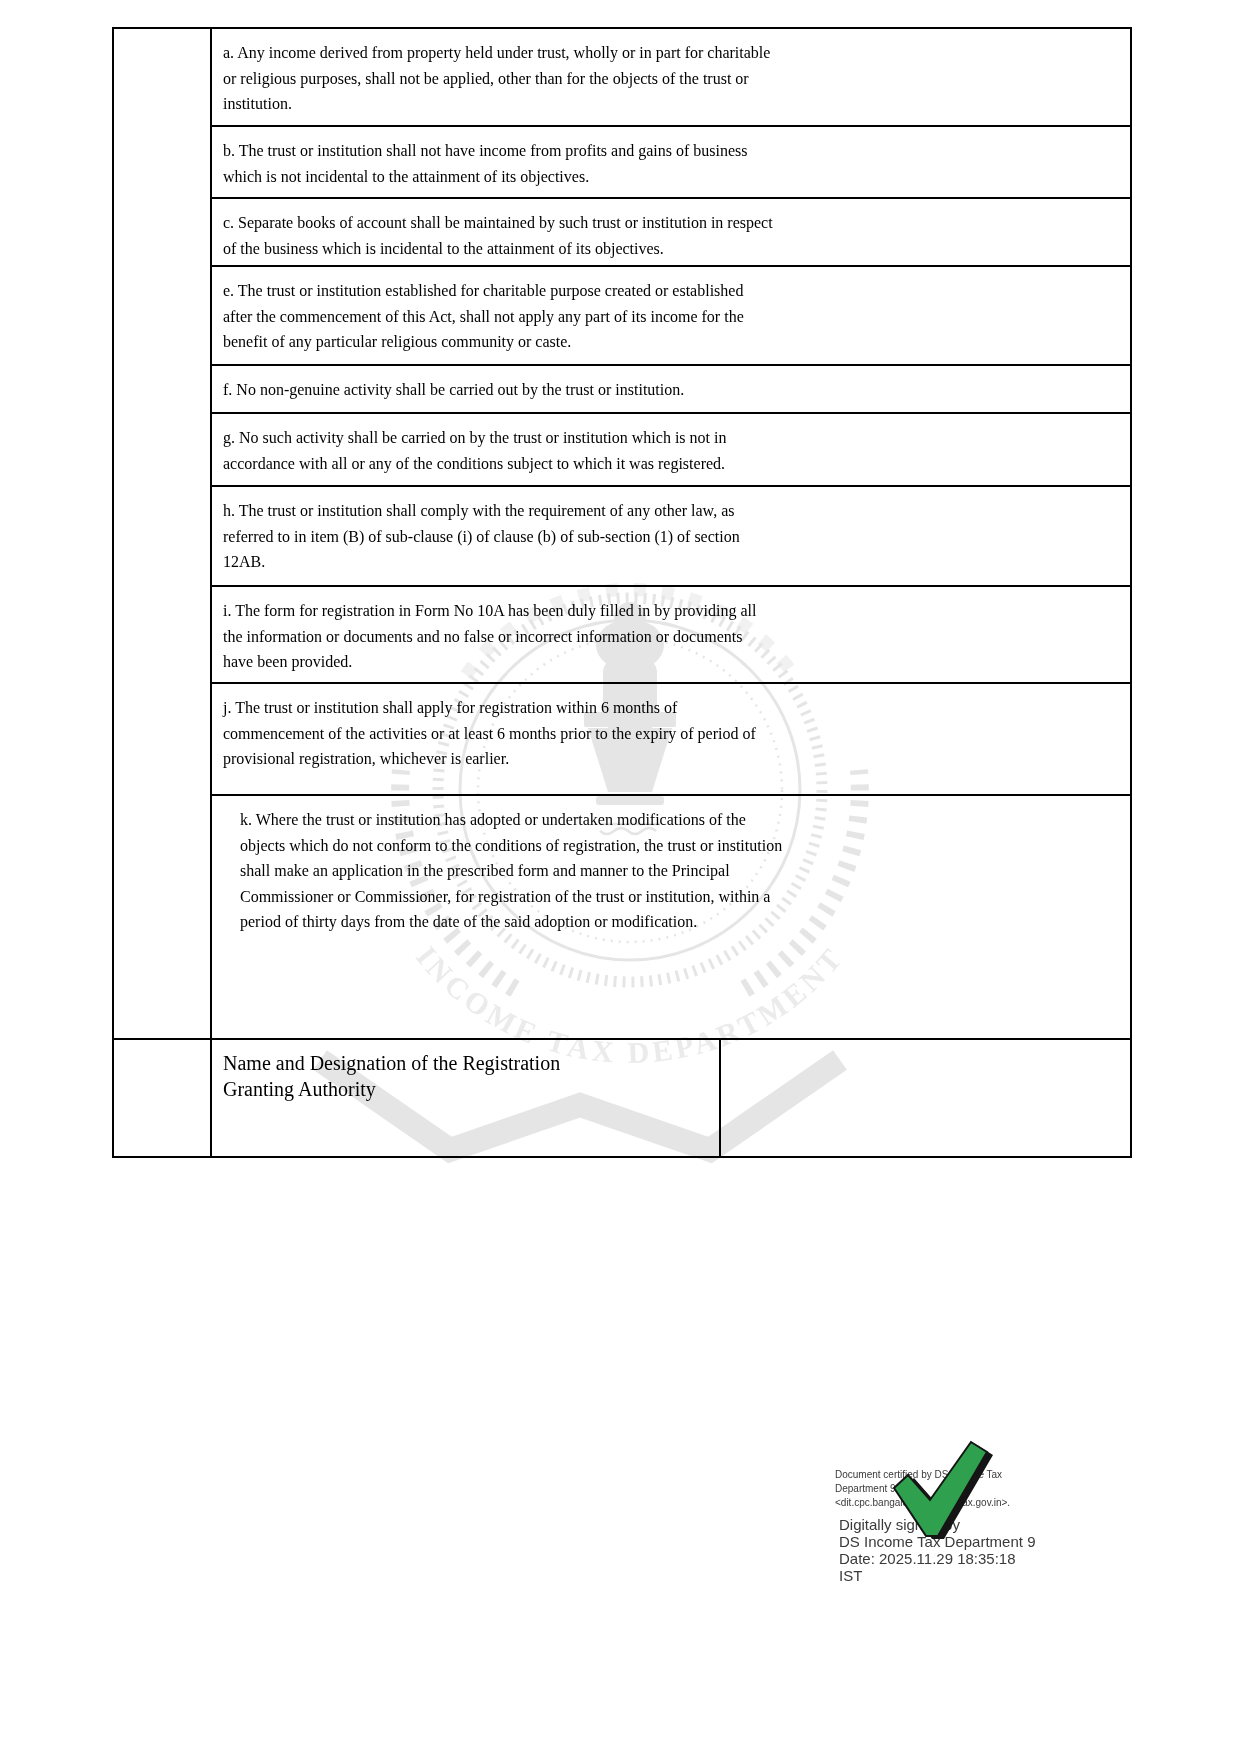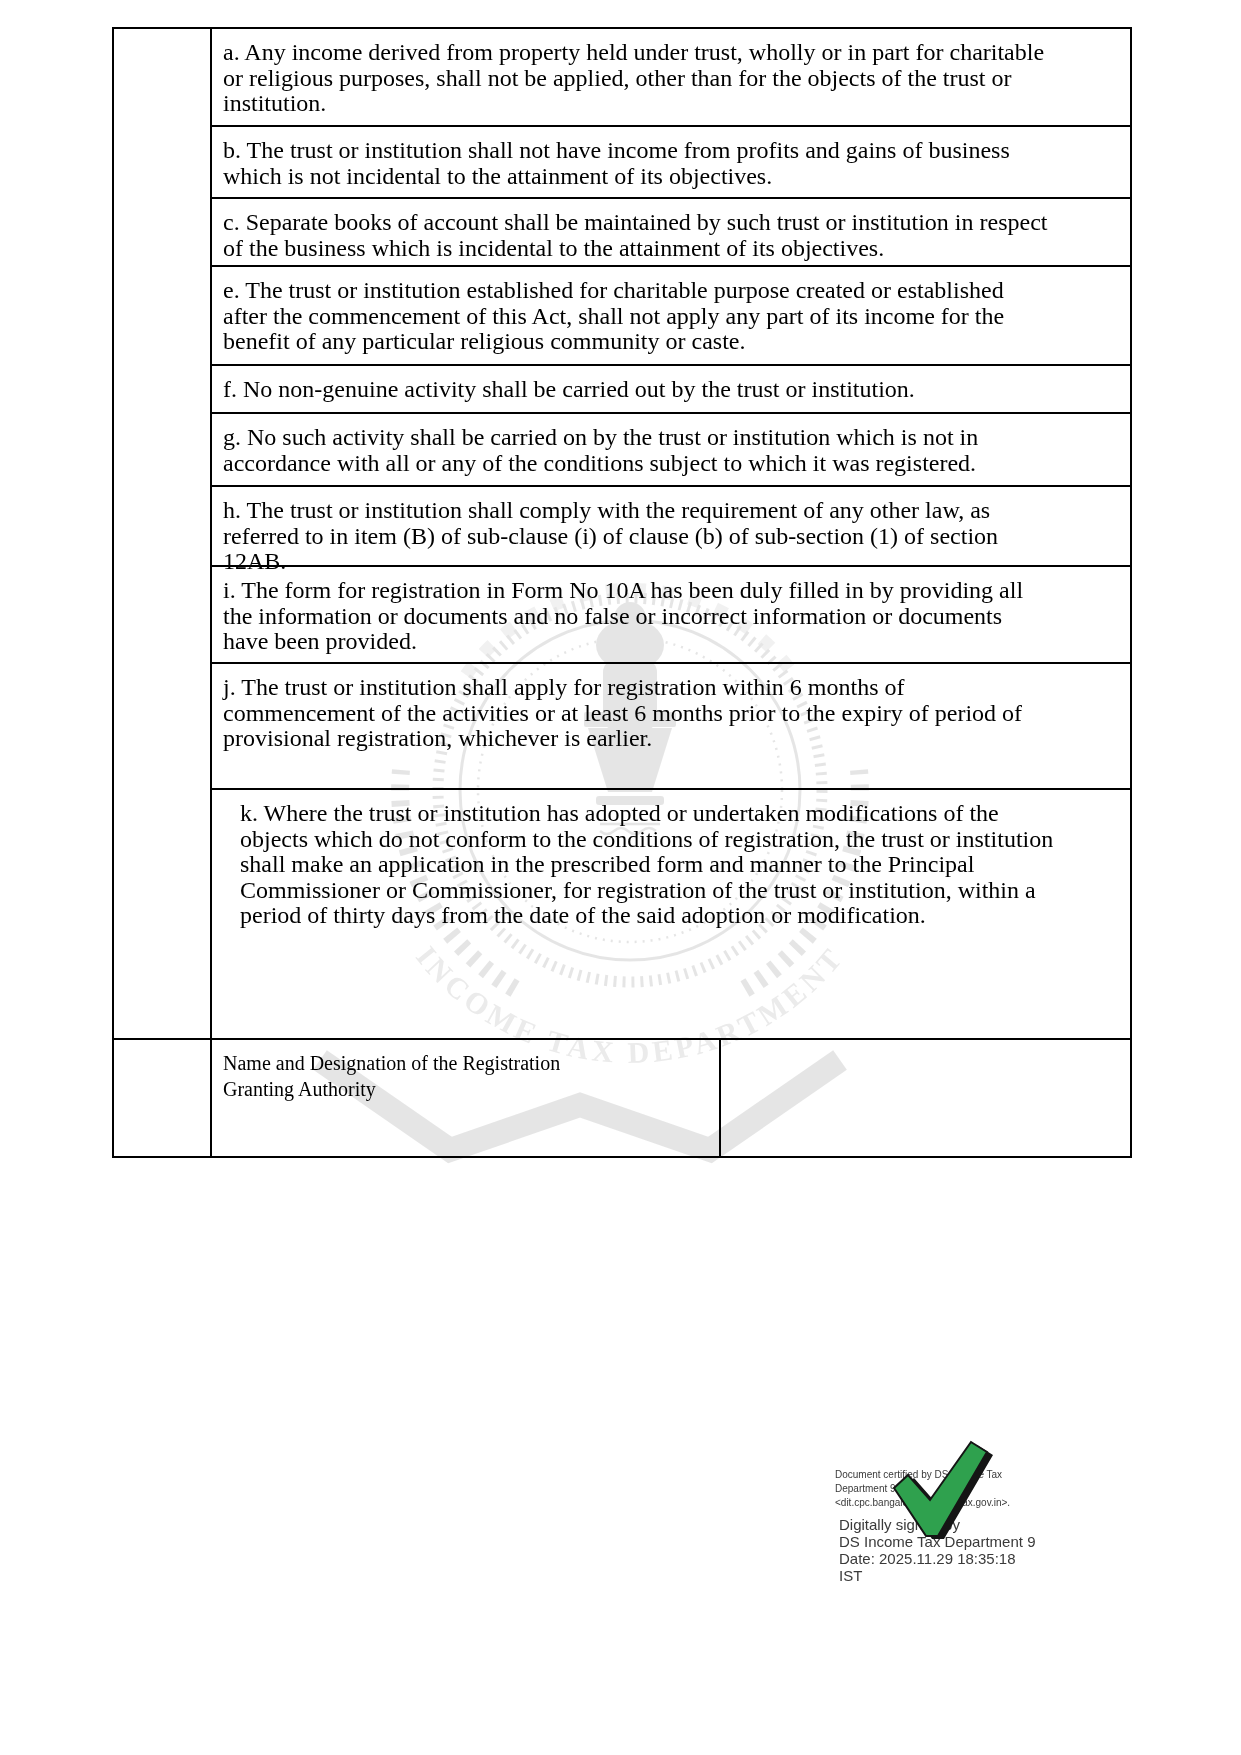--- a/index.html
+++ b/index.html
@@ -15,21 +15,21 @@
   #cond-table {
     position:absolute; left:112px; top:27px; width:1020px; height:1131px;
     border:2px solid #000; box-sizing:border-box; z-index:1; display:flex; flex-direction:column;
     background:transparent;
   }
   #table-body { display:flex; height:1011px; border-bottom:2px solid #000; box-sizing:border-box; }
   #num-col { width:98px; border-right:2px solid #000; box-sizing:border-box; flex:none; }
   #rows-col { flex:1; display:flex; flex-direction:column; }
   .cond-row {
     box-sizing:border-box; border-bottom:2px solid #000;
-    padding:11px 12px 0 11px; font-size:24px; line-height:25.5px; white-space:pre-line;
+    padding:11px 12px 0 11px; font-size:16px; line-height:25.5px; white-space:pre-line;
   }
   .cond-row:last-child { border-bottom:none;padding-left:28px; }
   #table-footer { flex:1; display:flex; }
   .fcell { box-sizing:border-box; padding:11px 4px 0 11px; font-size:20px; line-height:25.5px; white-space:pre-line; }
   #footer-num { width:98px; border-right:2px solid #000; flex:none; }
   #footer-label { width:509px; border-right:2px solid #000; flex:none; }
   #footer-value { flex:1; }
   #signed-note { margin-top:27px; white-space:pre-line; }
 
   
@@ -88,27 +88,27 @@
         <div class="cond-row" style="height:72px">b. The trust or institution shall not have income from profits and gains of business
 which is not incidental to the attainment of its objectives.</div>
         <div class="cond-row" style="height:68px">c. Separate books of account shall be maintained by such trust or institution in respect
 of the business which is incidental to the attainment of its objectives.</div>
         <div class="cond-row" style="height:99px">e. The trust or institution established for charitable purpose created or established
 after the commencement of this Act, shall not apply any part of its income for the
 benefit of any particular religious community or caste.</div>
         <div class="cond-row" style="height:48px">f. No non-genuine activity shall be carried out by the trust or institution.</div>
         <div class="cond-row" style="height:73px">g. No such activity shall be carried on by the trust or institution which is not in
 accordance with all or any of the conditions subject to which it was registered.</div>
-        <div class="cond-row" style="height:80px">h. The trust or institution shall comply with the requirement of any other law, as
+        <div class="cond-row" style="height:100px">h. The trust or institution shall comply with the requirement of any other law, as
 referred to in item (B) of sub-clause (i) of clause (b) of sub-section (1) of section
 12AB.</div>
         <div class="cond-row" style="height:97px">i. The form for registration in Form No 10A has been duly filled in by providing all
 the information or documents and no false or incorrect information or documents
 have been provided.</div>
-        <div class="cond-row" style="height:126px">j. The trust or institution shall apply for registration within 6 months of
+        <div class="cond-row" style="height:112px">j. The trust or institution shall apply for registration within 6 months of
 commencement of the activities or at least 6 months prior to the expiry of period of
 provisional registration, whichever is earlier.</div>
         <div class="cond-row" style="height:153px">k. Where the trust or institution has adopted or undertaken modifications of the
 objects which do not conform to the conditions of registration, the trust or institution
 shall make an application in the prescribed form and manner to the Principal
 Commissioner or Commissioner, for registration of the trust or institution, within a
 period of thirty days from the date of the said adoption or modification.</div>
       </div>
     </div>
     <div id="table-footer">

